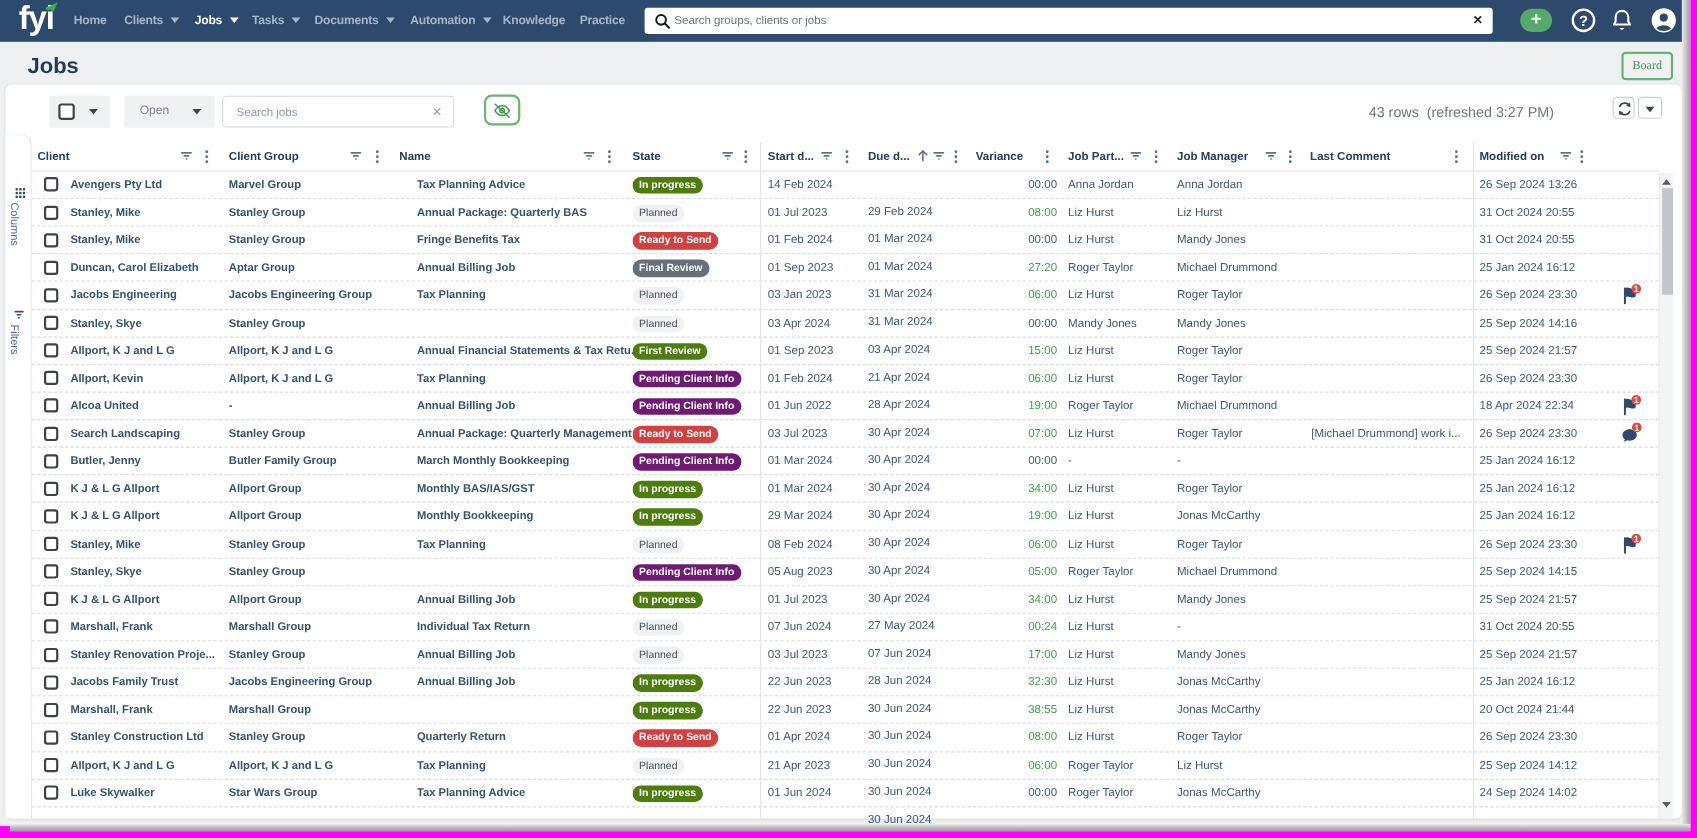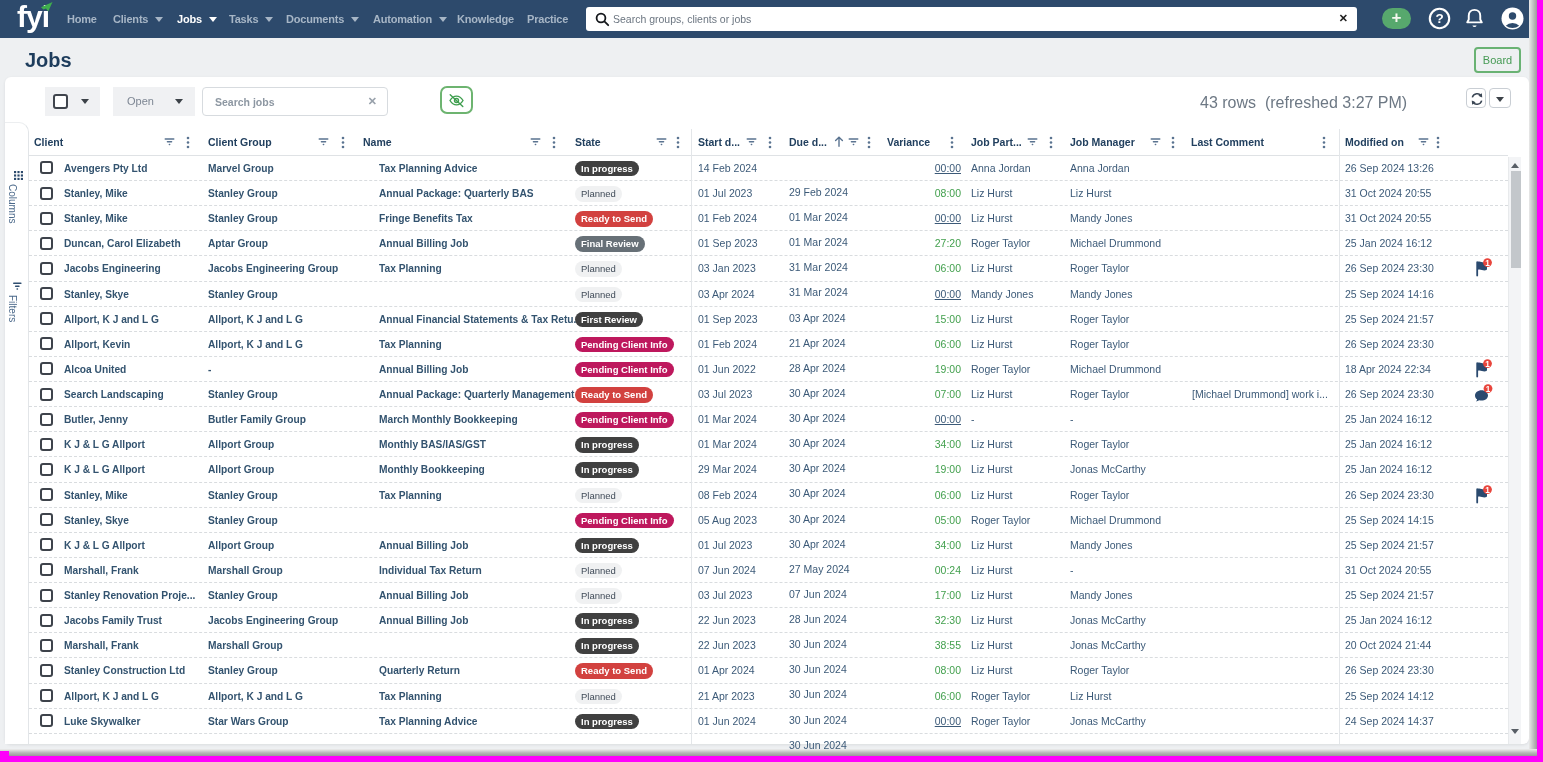--- a/index.html
+++ b/index.html
@@ -36,45 +36,45 @@
 #navsearch .mag { position:absolute; left:9px; top:5px; }
 #navsearch .clr { position:absolute; right:9px; top:5px; font-size:11px; color:#1d1d1d; font-weight:bold; }
 #plusbtn { position:absolute; left:1382px; top:8px; width:29px; height:21px; background:#57a86d;
   border-radius:10.5px; color:#f5f7ef; text-align:center; line-height:19px; font-size:17px; font-weight:bold; }
 .navico { position:absolute; top:7px; }
 
 
 #pgtitle { position:absolute; left:25px; top:49px; font-size:20px; font-weight:bold; color:#1d3c5c; }
 #boardbtn { position:absolute; left:1474px; top:47px; width:47px; height:26px;
   border:2px solid #69b273; border-radius:4px; color:#459a54; font-size:11px;
-  text-align:center; line-height:22px; }
+  text-align:center; line-height:22px;font-family:Liberation Serif, serif; }
 
 
 #card { position:absolute; left:5px; top:77px; width:1524px; height:667px; background:#fff;
   border-radius:6px; box-shadow:0 1px 3px rgba(40,50,60,.10); }
 
 
 .tbtn { position:absolute; background:#f0f1f3; border-radius:0; }
 #selbtn { left:45px; top:87px; width:55px; height:29px; }
 #selbtn .box { position:absolute; left:8px; top:7px; width:15px; height:15px; border:2px solid #40454d;
   border-radius:3px; background:#fff; }
 #selbtn .dcaret { position:absolute; left:36px; top:12px; }
 #openbtn { left:113px; top:87px; width:82px; height:29px; }
 #openbtn .t { position:absolute; left:14px; top:8px; font-size:11px; color:#7d8693; }
 #openbtn .dcaret { position:absolute; left:62px; top:12px; }
 .dcaret { width:0; height:0; border-left:4.5px solid transparent; border-right:4.5px solid transparent;
   border-top:5.5px solid #3c4248; }
-#sinput { position:absolute; left:202px; top:87px; width:186px; height:29px; border:1px solid #d7dbdf;
-  border-radius:4px; background:#fff;font-weight:bold; }
+#sinput { position:absolute; left:202px; top:87px; width:211px; height:29px; border:1px solid #d7dbdf;
+  border-radius:4px; background:#fff; }
 #sinput .ph { position:absolute; left:12px; top:8px; font-size:10.5px; color:#8d97a2; }
 #sinput .x { position:absolute; right:10px; top:7px; font-size:11px; color:#98a1ab; }
 #eyebtn { position:absolute; left:440px; top:86px; width:33px; height:28px; border:2px solid #6db470;
   border-radius:7px; background:#fff; }
 #eyebtn svg { position:absolute; left:6px; top:5px; }
-#rowinfo { position:absolute; left:1200px; top:94px; width:257px; text-align:left; font-size:16px;
+#rowinfo { position:absolute; left:1200px; top:94px; width:257px; text-align:center; font-size:13px;
   color:#6d7884; }
 #refbtn { position:absolute; left:1466px; top:88px; width:20px; height:20px; border:1px solid #c9ced4;
   border-radius:4px; background:#fff; }
 #refbtn svg { position:absolute; left:2.5px; top:2.5px; }
 #morebtn { position:absolute; left:1489px; top:88px; width:22px; height:20px; border:1px solid #c9ced4;
   border-radius:4px; background:#fff; }
 #morebtn .dcaret { position:absolute; left:6px; top:8px; border-left-width:4px; border-right-width:4px;
   border-top-width:5px; }
 
 
@@ -103,26 +103,26 @@
 .c2 { left:334px; width:204px;margin-left:16px; }
 .c3 { left:546px; width:116px; }
 .c4 { left:669px; width:85px;  }
 .c5 { left:760px; width:93px;margin-top:24px;  }
 .c6 { left:854px; width:78px;  text-align:right; }
 .c7 { left:942px; width:91px;  }
 .c8 { left:1041px;width:117px; }
 .c9 { left:1163px;width:145px; }
 .c10{ left:1316px;width:130px; }
 .vg { color:#43a04e; }
-.vn { color:#3c5a78;text-decoration:underline; }
+.vn { color:#3c5a78; }
 .badge { display:inline-block; height:15.5px; line-height:15.5px; border-radius:8px; padding:0 6px;
   font-size:9.5px; font-weight:bold; color:#fff; margin-top:5px; vertical-align:top; }
-.b-blue { background:#404040; }
+.b-blue { background:#4d7c0f; }
 .b-red { background:#d2413f; }
-.b-green { background:#be185d; }
+.b-green { background:#701a75; }
 .b-slate { background:#677077; }
 .b-gray { background:#f0f1f2; color:#414c59; font-weight:normal; }
 .rowicon { position:absolute; left:1443px; top:2px; }
 
 
 .vline { position:absolute; width:1px; background:#e3e6e9; }
 
 
 #vsb { position:absolute; left:1508px; top:156.5px; width:13px; height:587.5px; background:#f3f4f6; border-left:1px solid #e8eaec; }
 #vsb .thumb { position:absolute; left:1.5px; top:14.5px; width:10px; height:97px; background:#c3c7cb; }
@@ -815,21 +815,21 @@
 <div class="c c0 bold">Luke Skywalker</div>
 <div class="c c1 bold">Star Wars Group</div>
 <div class="c c2 bold">Tax Planning Advice</div>
 <div class="c c3"><span class="badge b-blue">In progress</span></div>
 <div class="c c4">01 Jun 2024</div>
 <div class="c c5">30 Jun 2024</div>
 <div class="c c6 vn">00:00</div>
 <div class="c c7">Roger Taylor</div>
 <div class="c c8">Jonas McCarthy</div>
 <div class="c c9"></div>
-<div class="c c10">24 Sep 2024 14:37</div>
+<div class="c c10">24 Sep 2024 14:02</div>
 
 </div>
 
   <div class="vline" style="left:691px; top:129px; height:615px;"></div>
   <div class="vline" style="left:1339px; top:129px; height:615px;"></div>
 
   <div id="vsb">
       <div class="thumb"></div>
     </div>
   <span class="sbarrow" id="sb-up"></span>

